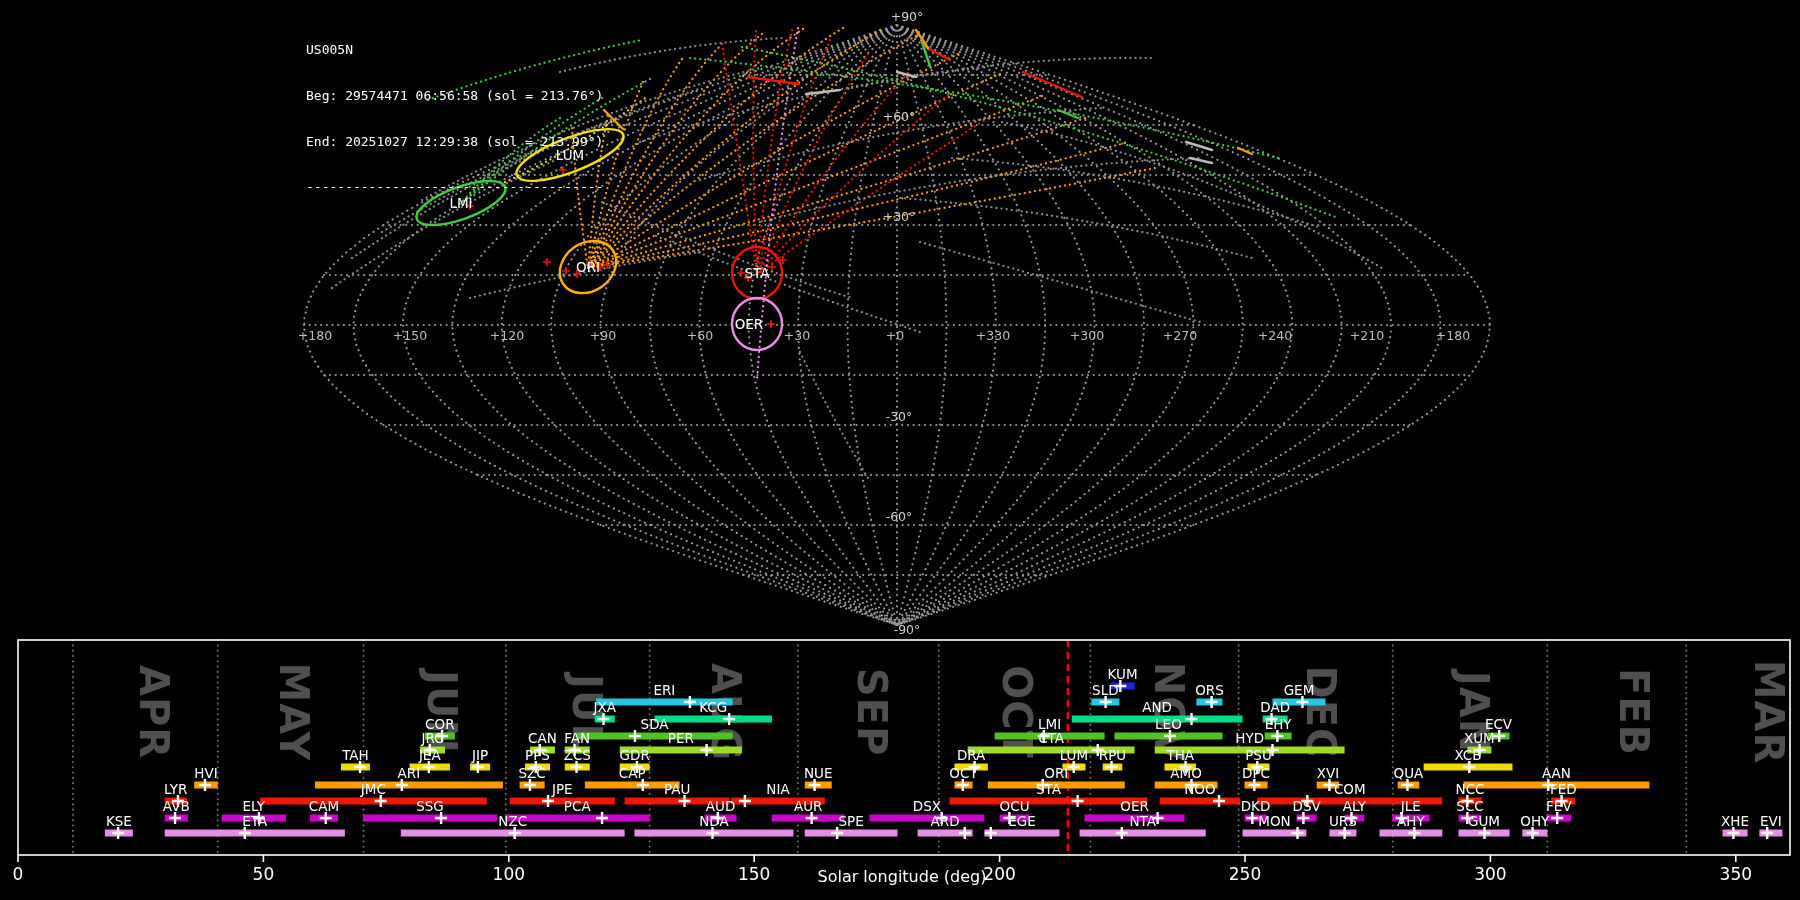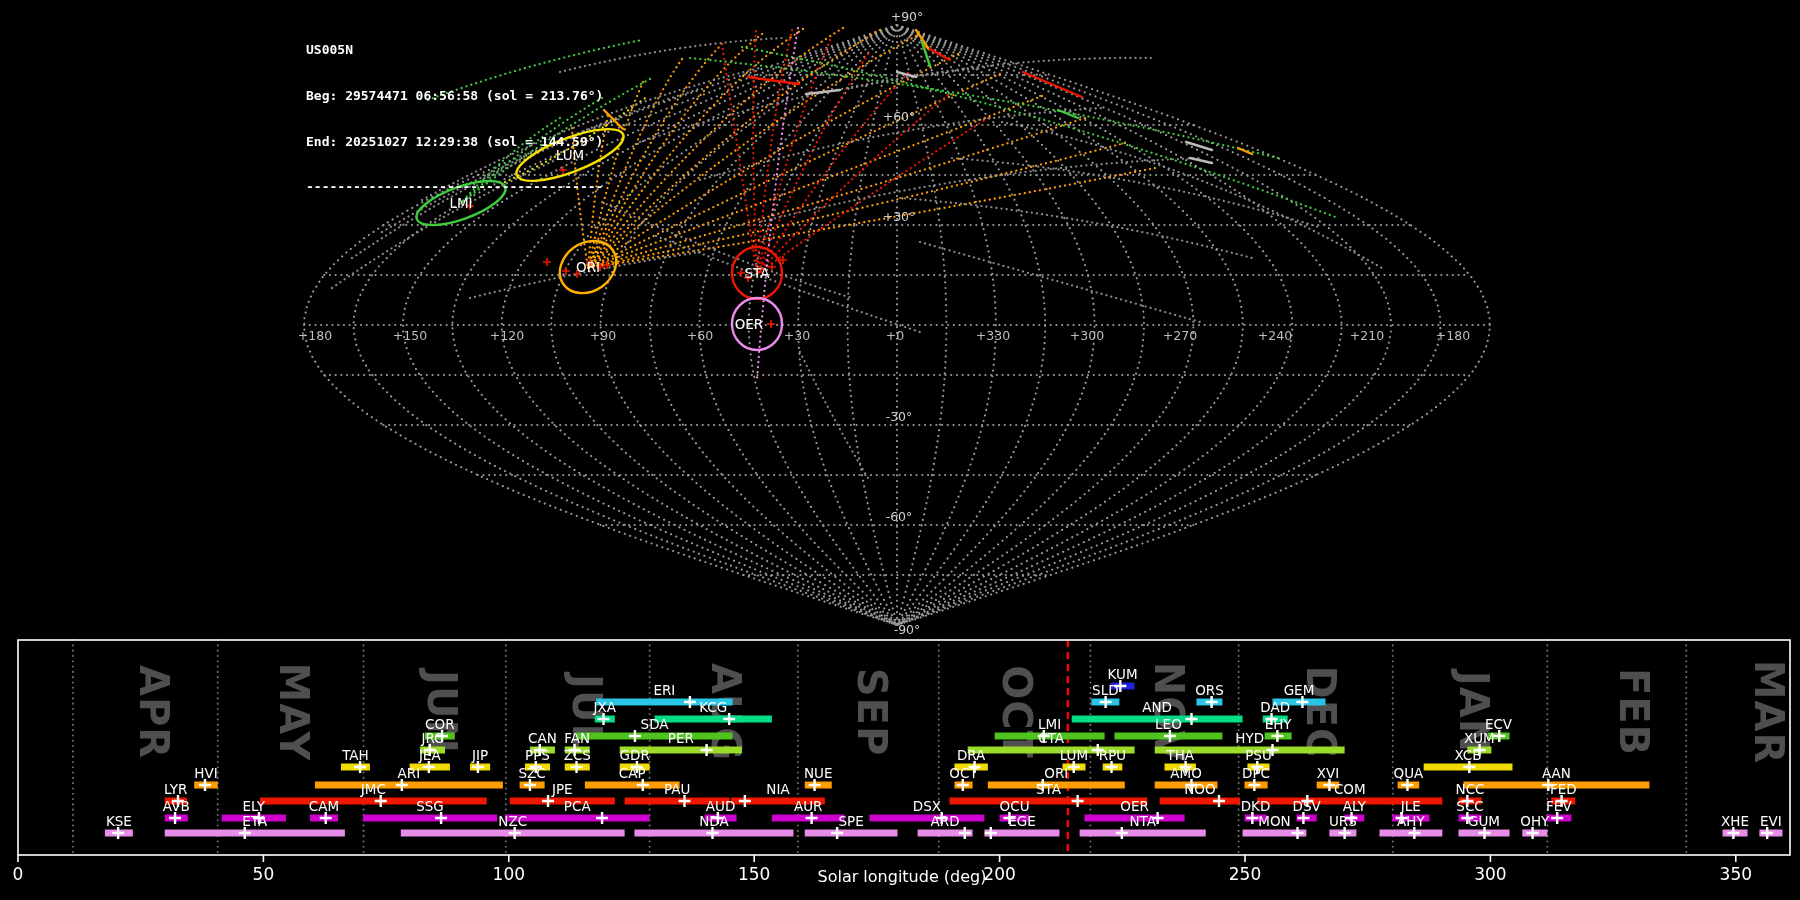--- a/index.html
+++ b/index.html
@@ -1,20 +1,20 @@
 <!DOCTYPE html>
 <html><head>
 <meta charset="utf-8">
 <style>
   html,body{margin:0;padding:0;background:#000;}
   .stage{position:relative;width:1800px;height:900px;background:#000;overflow:hidden;
          font-family:"DejaVu Sans","Liberation Sans",sans-serif;}
   #info-panel{position:absolute;left:306px;top:12px;color:#fff;
               font-family:"DejaVu Sans Mono","Liberation Mono",monospace;
-              font-size:13px;line-height:15.2px;white-space:pre;font-weight:bold;}
+              font-size:13px;line-height:15.2px;white-space:pre;}
   svg text{font-family:"DejaVu Sans","Liberation Sans",sans-serif;}
 </style>
 </head>
 <body>
 
 <div class="stage">
   <svg id="scene" width="1800" height="900" viewBox="0 0 1800 900">
       <line x1="743.5203062542053" y1="575" x2="1050.4796937457947" y2="575" stroke="#989898" stroke-dasharray="0.1 5.6" stroke-linecap="round" stroke-width="2.1" fill="none"></line>
       <line x1="600.5" y1="525" x2="1193.5" y2="525" stroke="#989898" stroke-dasharray="0.1 5.6" stroke-linecap="round" stroke-width="2.1" fill="none"></line>
       <line x1="477.6856787563773" y1="475" x2="1316.3143212436228" y2="475" stroke="#989898" stroke-dasharray="0.1 5.6" stroke-linecap="round" stroke-width="2.1" fill="none"></line>
@@ -456,16 +456,16 @@
       <text x="1245" y="880" font-size="17" fill="#ffffff" text-anchor="middle">250</text>
       <line x1="1490.4" y1="855" x2="1490.4" y2="862" stroke="#ffffff" stroke-width="1.6"></line>
       <text x="1490.4" y="880" font-size="17" fill="#ffffff" text-anchor="middle">300</text>
       <line x1="1735.8000000000002" y1="855" x2="1735.8000000000002" y2="862" stroke="#ffffff" stroke-width="1.6"></line>
       <text x="1735.8000000000002" y="880" font-size="17" fill="#ffffff" text-anchor="middle">350</text>
       <text x="902" y="882" font-size="16" fill="#ffffff" text-anchor="middle">Solar longitude (deg)</text>
     </svg>
   <div id="info-panel">
     <div>US005N</div>
     <div>Beg: 29574471 06:56:58 (sol = 213.76°)</div>
-    <div>End: 20251027 12:29:38 (sol = 144.59°)</div>
+    <div>End: 20251027 12:29:38 (sol = 213.99°)</div>
     <div>--------------------------------------</div>
   </div>
 </div>
 
 </body></html>

